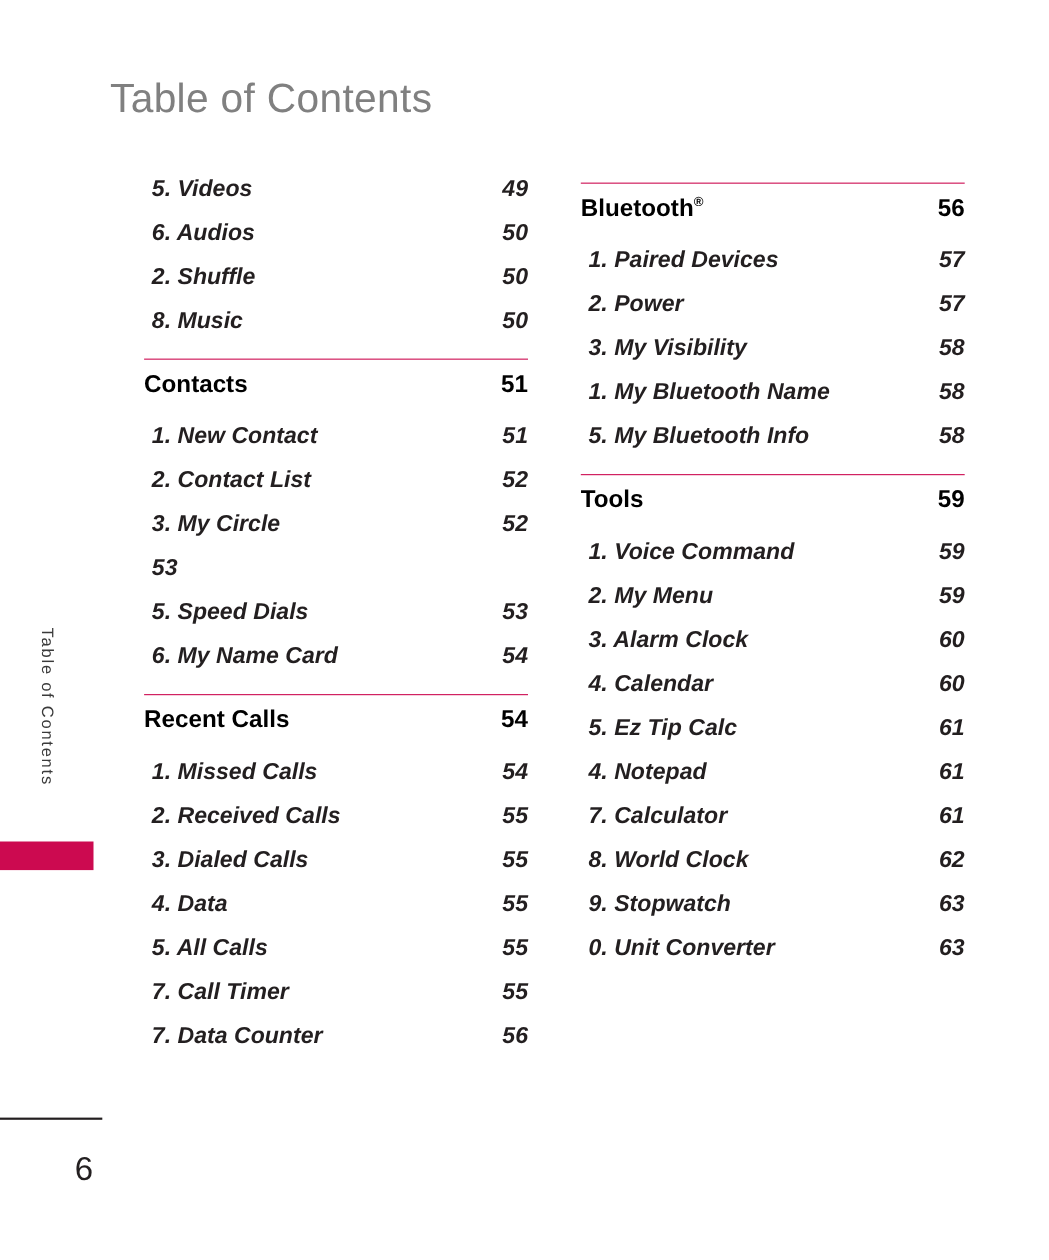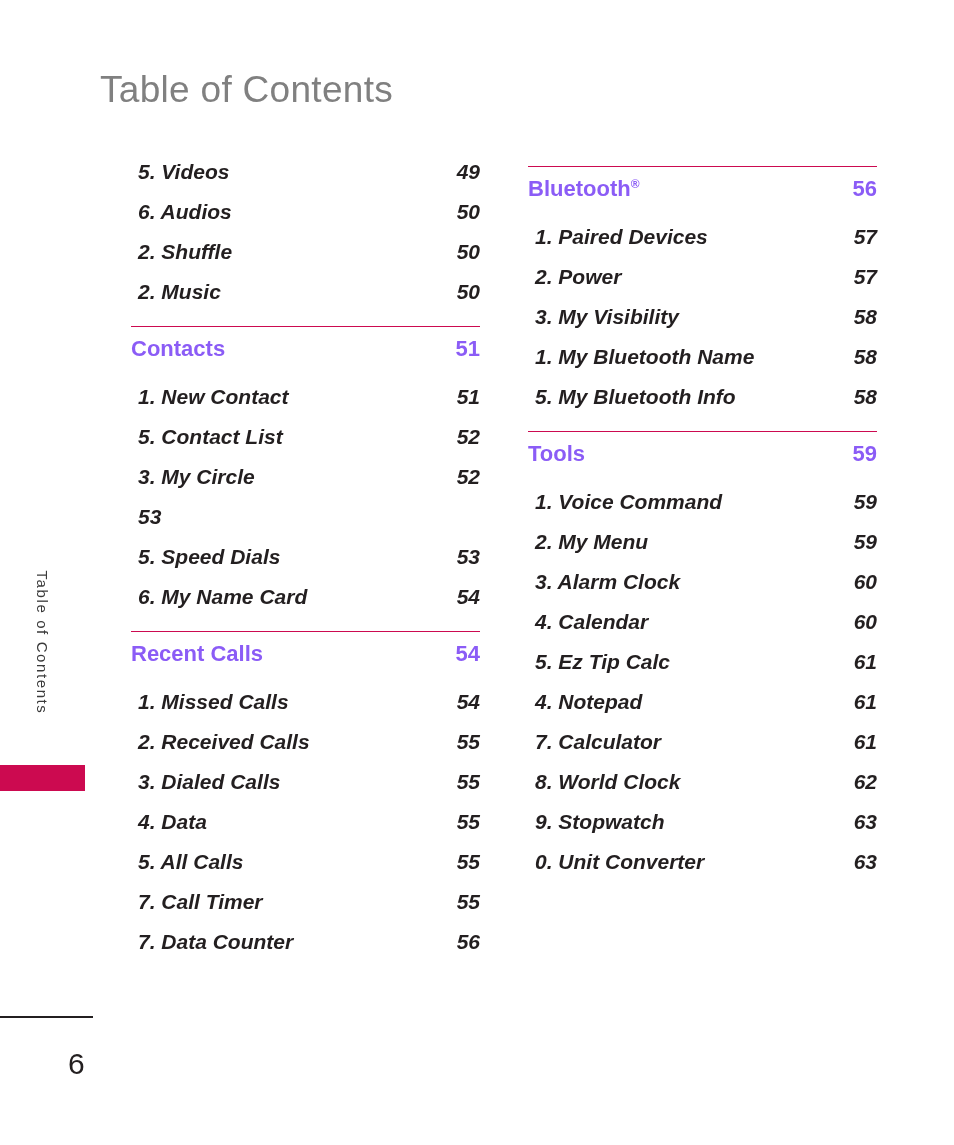--- a/index.html
+++ b/index.html
@@ -80,21 +80,21 @@
 
   
   .section-row {
     border-top: 1.6px solid #cc0a50;
     padding-top: 9px;
     height: 49px;
     margin-top: 6px;
   }
   .section-row .label,
   .section-row .page {
-    color: #8b5cf6;
+    color: #000000;
     font-size: 22px;
     font-weight: bold;
   }
 
   
   .item-row {
     padding-left: 7px;
     font-style: italic;
   }
   .item-row .label,
@@ -145,33 +145,33 @@
     </div>
     <div class="toc-row item-row">
       <div class="label">6. Audios</div>
       <div class="page">50</div>
     </div>
     <div class="toc-row item-row">
       <div class="label">2. Shuffle</div>
       <div class="page">50</div>
     </div>
     <div class="toc-row item-row">
-      <div class="label">2. Music</div>
+      <div class="label">8. Music</div>
       <div class="page">50</div>
     </div>
     <div class="toc-row section-row">
       <div class="label">Contacts</div>
       <div class="page">51</div>
     </div>
     <div class="toc-row item-row">
       <div class="label">1. New Contact</div>
       <div class="page">51</div>
     </div>
     <div class="toc-row item-row">
-      <div class="label">5. Contact List</div>
+      <div class="label">2. Contact List</div>
       <div class="page">52</div>
     </div>
     <div class="toc-row item-row">
       <div class="label">3. My Circle</div>
       <div class="page">52</div>
     </div>
     <div class="toc-row item-row">
       <div class="page">53</div>
     </div>
     <div class="toc-row item-row">

